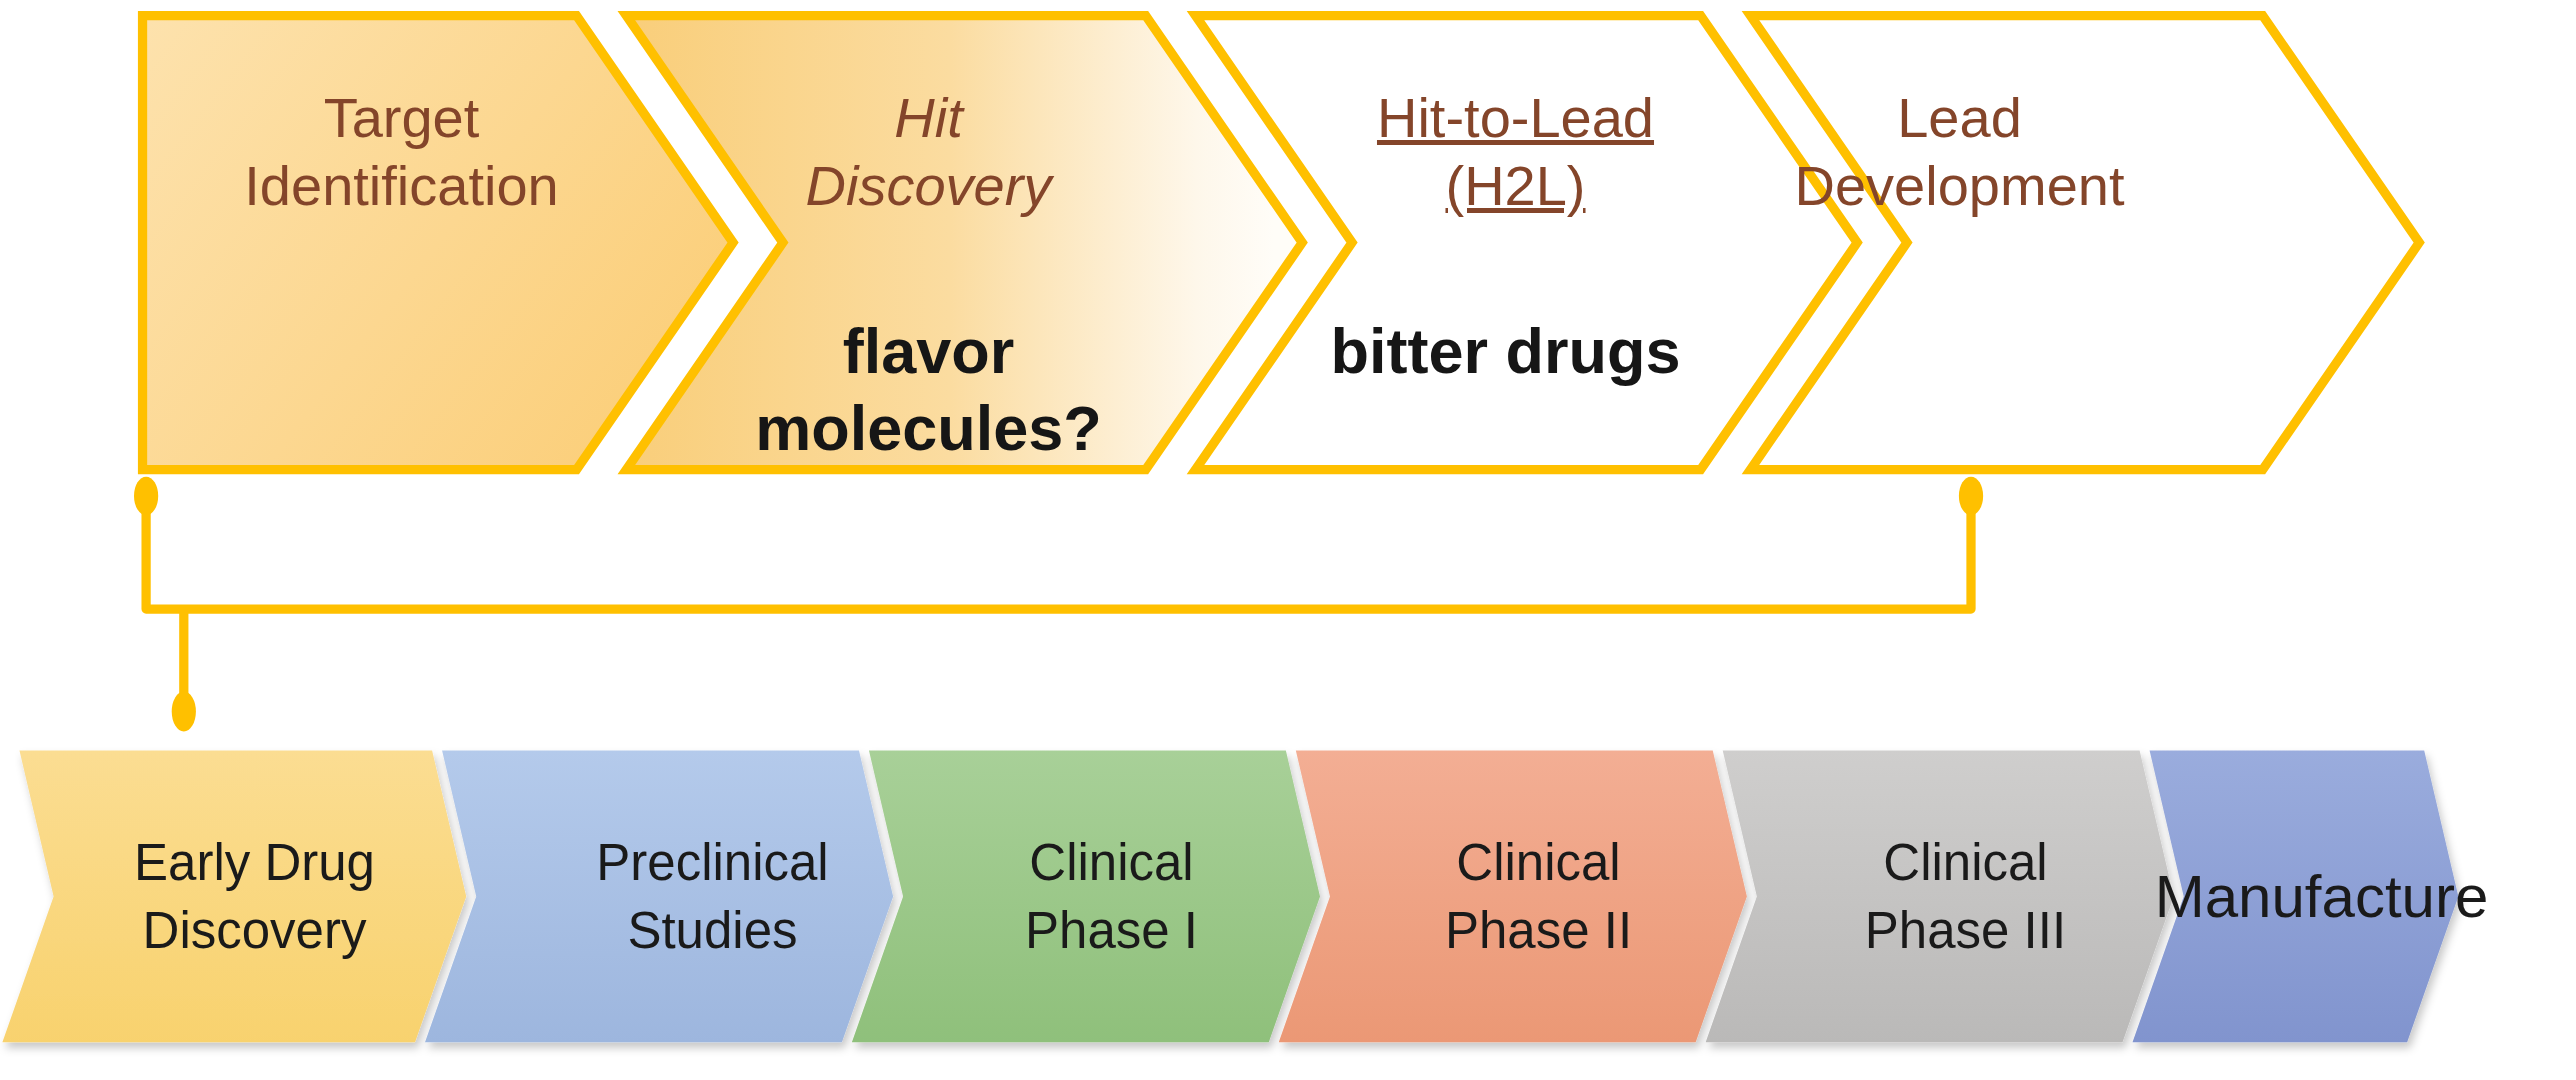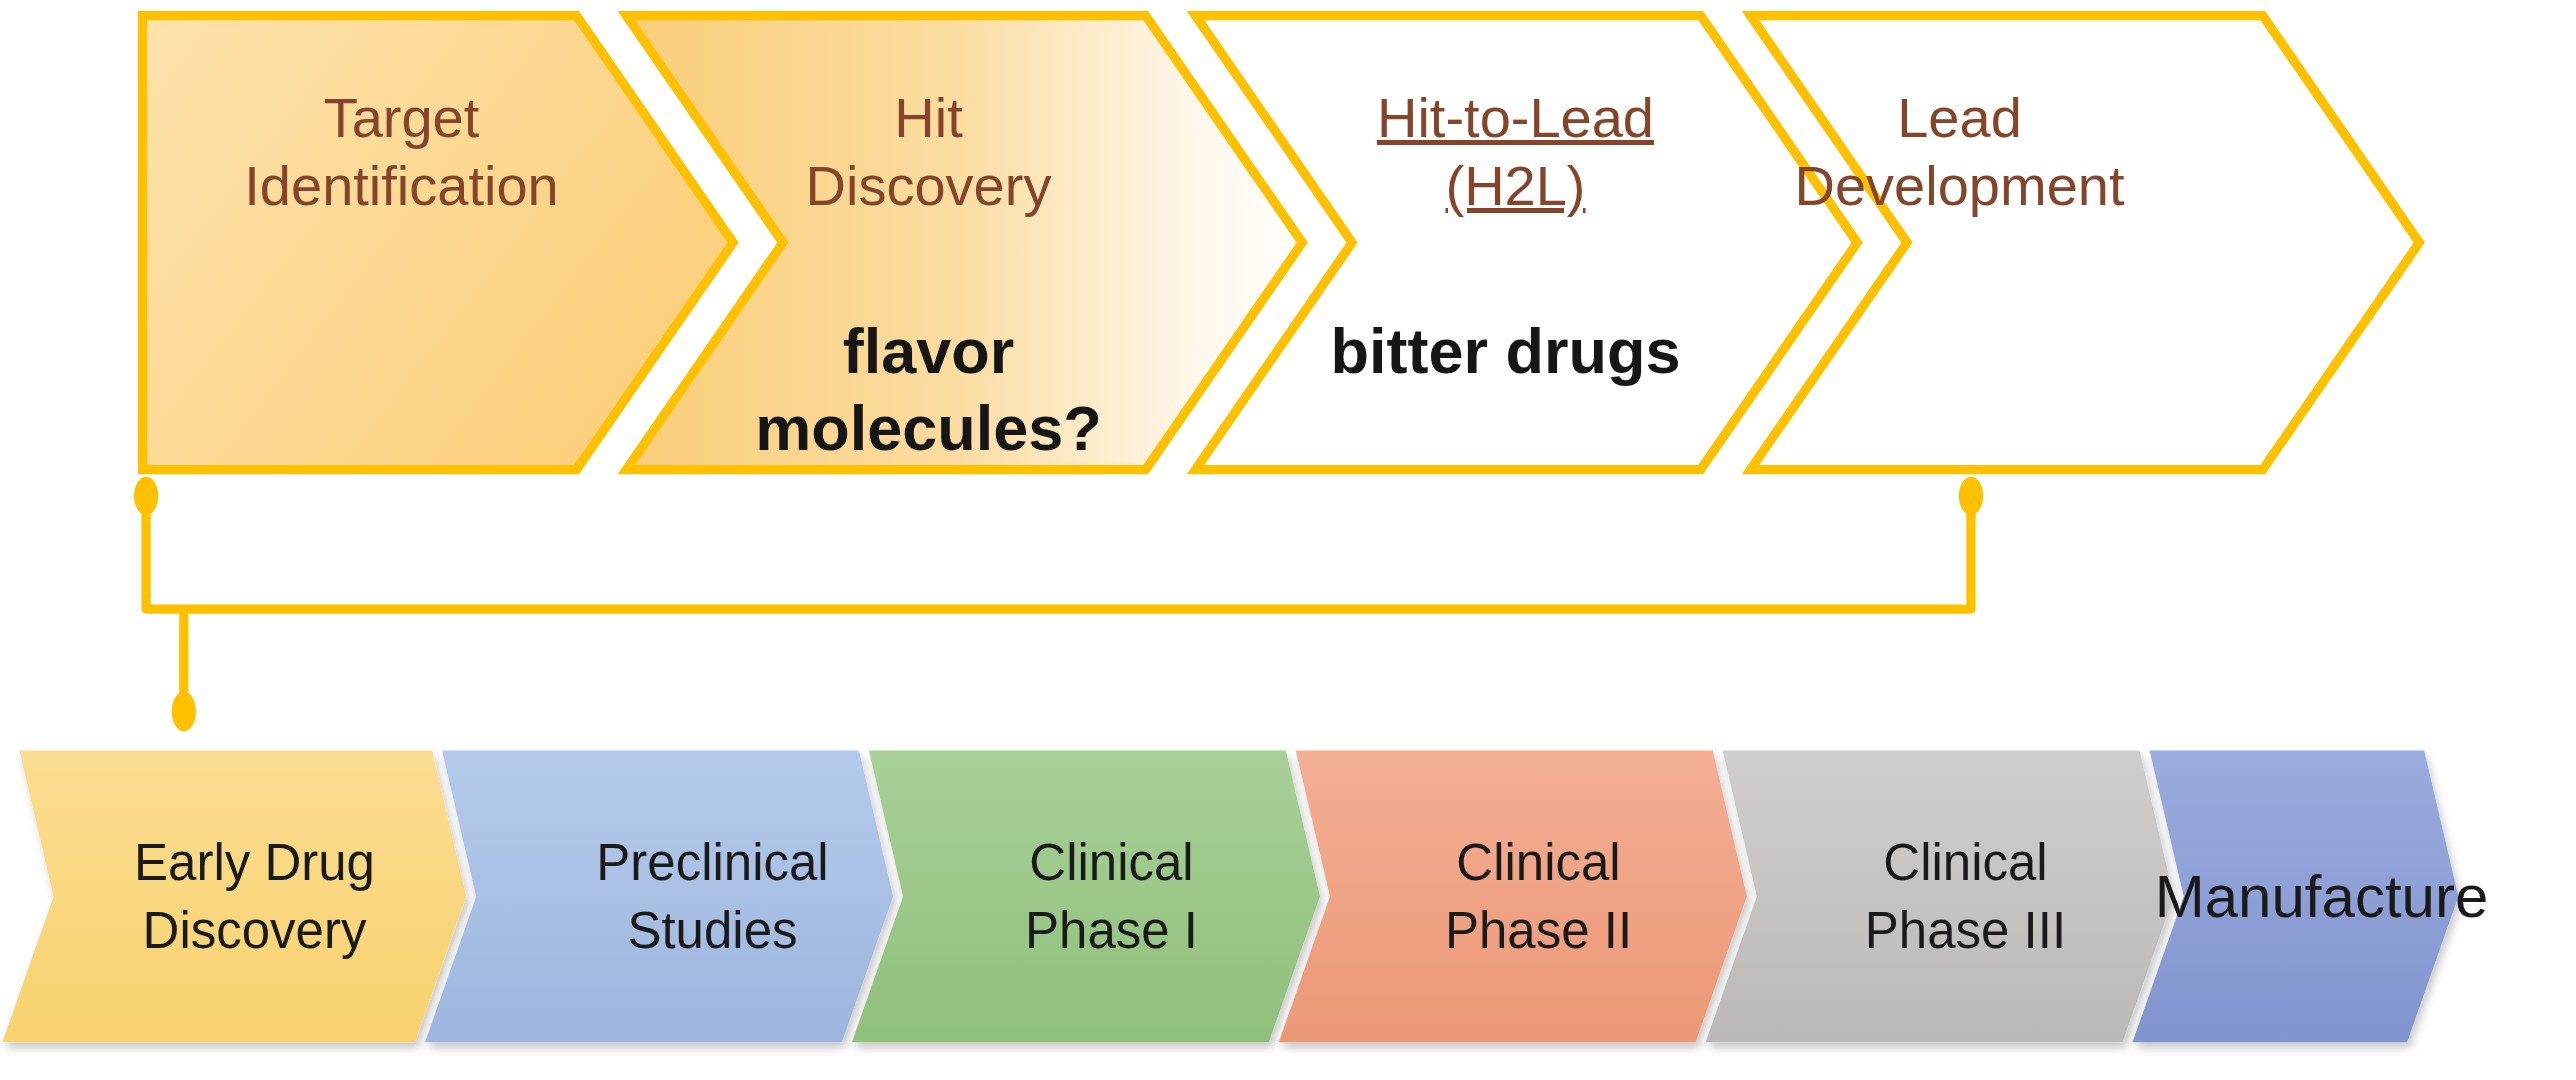--- a/index.html
+++ b/index.html
@@ -112,21 +112,21 @@
       <path d="M 621,1055 H 1207 L 1255,1260 L 1183,1465 H 597 L 669,1260 Z" fill="url(#gradA2)"></path>
       <path d="M 1221,1055 H 1807 L 1855,1260 L 1783,1465 H 1197 L 1269,1260 Z" fill="url(#gradA3)"></path>
       <path d="M 1821,1055 H 2407 L 2455,1260 L 2383,1465 H 1797 L 1869,1260 Z" fill="url(#gradA4)"></path>
       <path d="M 2421,1055 H 3007 L 3055,1260 L 2983,1465 H 2397 L 2469,1260 Z" fill="url(#gradA5)"></path>
       <path d="M 3021,1055 H 3407 L 3455,1260 L 3383,1465 H 2997 L 3069,1260 Z" fill="url(#gradA6)"></path>
     </g>
   </svg>
 
   <div class="txt stage-title" style="left:142px;width:519px;">Target
 Identification</div>
-  <div class="txt stage-title" style="left:626px;width:605px;">Hit
+  <div class="txt stage-title" style="left:626px;width:605px;font-style:italic;">Hit
 Discovery</div>
   <div class="txt stage-title" style="left:1220px;width:591px;text-decoration:underline;">Hit-to-Lead
 (H2L)</div>
   <div class="txt stage-title" style="left:1657px;width:605px;">Lead
 Development</div>
 
   <div class="txt stage-sub" style="left:626px;width:605px;">flavor
 molecules?</div>
   <div class="txt stage-sub" style="left:1210px;width:591px;">bitter drugs</div>
 

